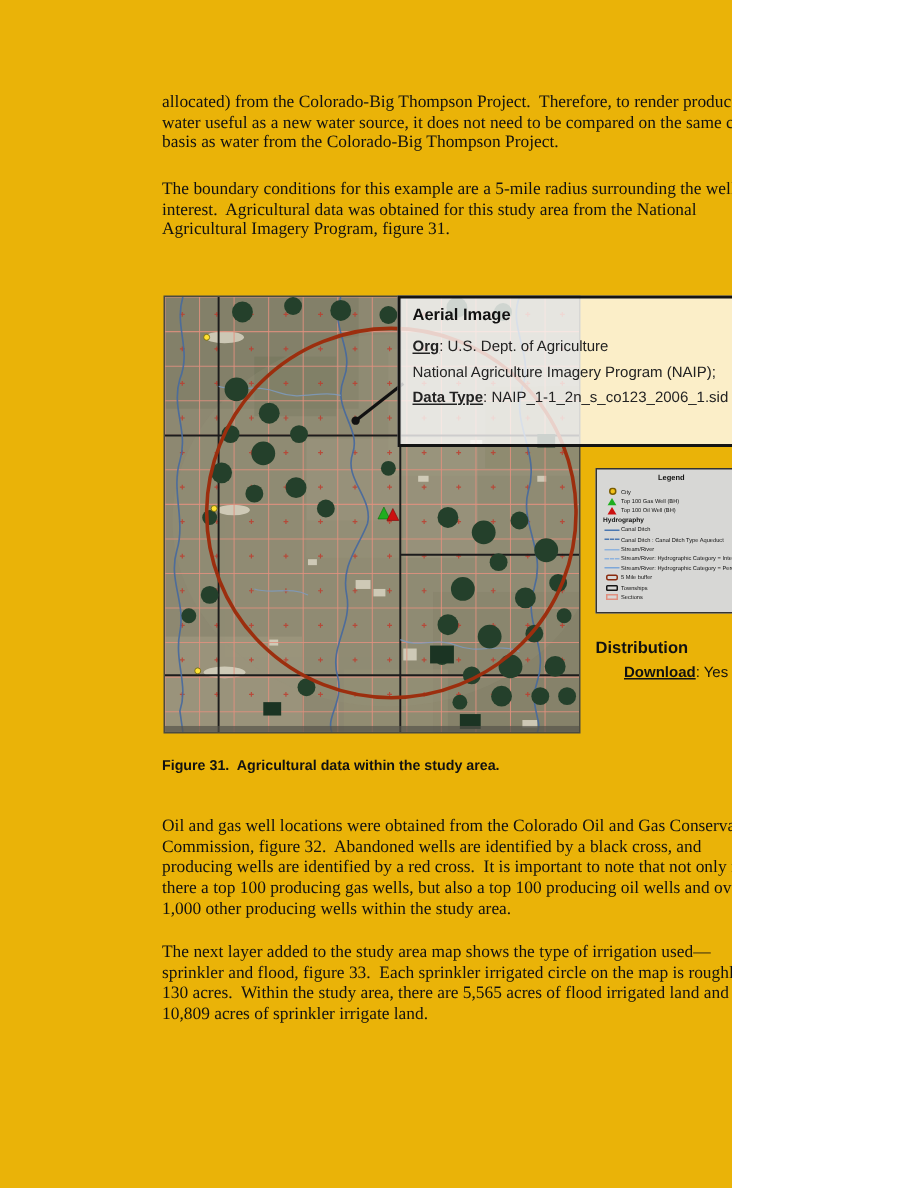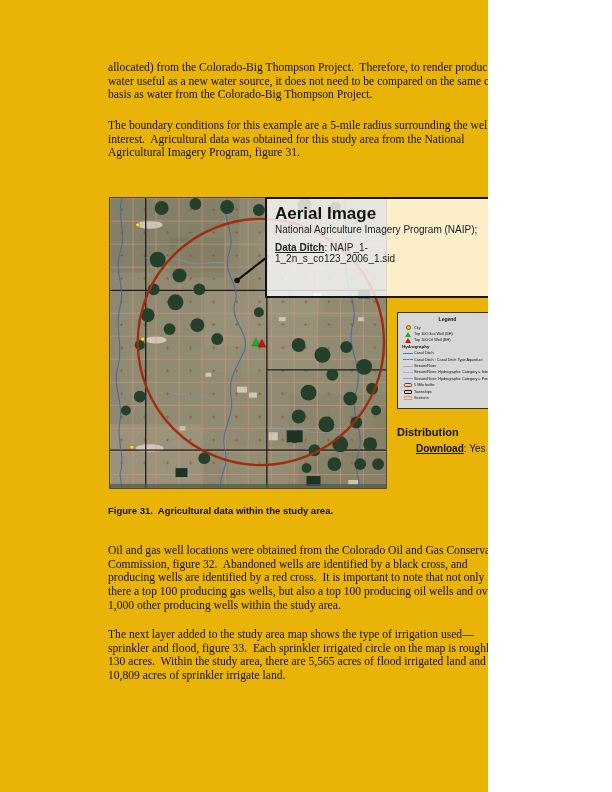--- a/index.html
+++ b/index.html
@@ -8,21 +8,21 @@
   .para{position:absolute;left:108px;width:406px;font-size:11.6px;line-height:13.7px;
         white-space:pre-wrap;text-align:left;}
   
   #map-wrap{position:absolute;left:109px;top:197px;width:278px;height:292px;
             border:1px solid #4a4a42;box-sizing:border-box;}
   #map-wrap svg{display:block;}
   #infobox{position:absolute;left:265px;top:197px;width:232px;height:101px;box-sizing:border-box;
            background:rgba(255,255,255,0.78);border:2px solid #141414;
            font-family:"Liberation Sans", sans-serif;font-size:10px;color:#222;
            padding:5px 8px 4px 8px;}
-  #infobox .ib-title{font-size:17px;font-weight:bold;color:#111;margin-bottom:0;}
+  #infobox .ib-title{font-size:11px;font-weight:bold;color:#111;margin-bottom:10px;}
   #infobox .ib-row{margin-bottom:5.5px;}
   #infobox .ib-label{font-weight:bold;text-decoration:underline;}
   #infobox .ib-link{color:#2222cc;text-decoration:underline;cursor:pointer;}
   #infobox .ib-prog{line-height:12.5px;margin-bottom:5px;}
   
   #legend{position:absolute;left:397px;top:312px;width:100px;height:97px;box-sizing:border-box;
           background:#d7d7d5;border:1px solid #333;font-family:"Liberation Sans", sans-serif;
           padding:3px 3px 2px 4px;}
   #legend .lg-title{font-size:5px;font-weight:bold;text-align:center;margin-bottom:2.5px;color:#111;}
   .lg-row{display:flex;align-items:center;height:6.4px;overflow:hidden;}
@@ -354,24 +354,25 @@
       <g>
         <line x1="128" y1="83" x2="160" y2="58" stroke="#111" stroke-width="2.2"></line>
         <circle cx="128" cy="83" r="2.8" fill="#111"></circle>
       </g>
       <rect x="0" y="288" width="278" height="4" fill="#56534a" opacity="0.7"></rect>
     </svg>
   </div>
 
   <div id="infobox">
     <div class="ib-title">Aerial Image</div>
+    <div class="ib-row"><span class="ib-label">Org</span><span>:  U.S. Dept. of Agriculture</span></div>
     <div class="ib-prog">
       <div>National Agriculture Imagery Program (NAIP);</div>
     </div>
-    <div class="ib-row"><span class="ib-label">Data Ditch</span><span>:  NAIP_1-1_2n_s_co123_2006_1.sid</span></div>
+    <div class="ib-row"><span class="ib-label">Data Type</span><span>:  NAIP_1-1_2n_s_co123_2006_1.sid</span></div>
   </div>
 
   <div id="legend">
     <div class="lg-title">Legend</div>
     <div class="lg-row">
         <span class="sw sw-city">
           <i></i>
         </span>
         <span class="lg-label">City</span>
       </div>

